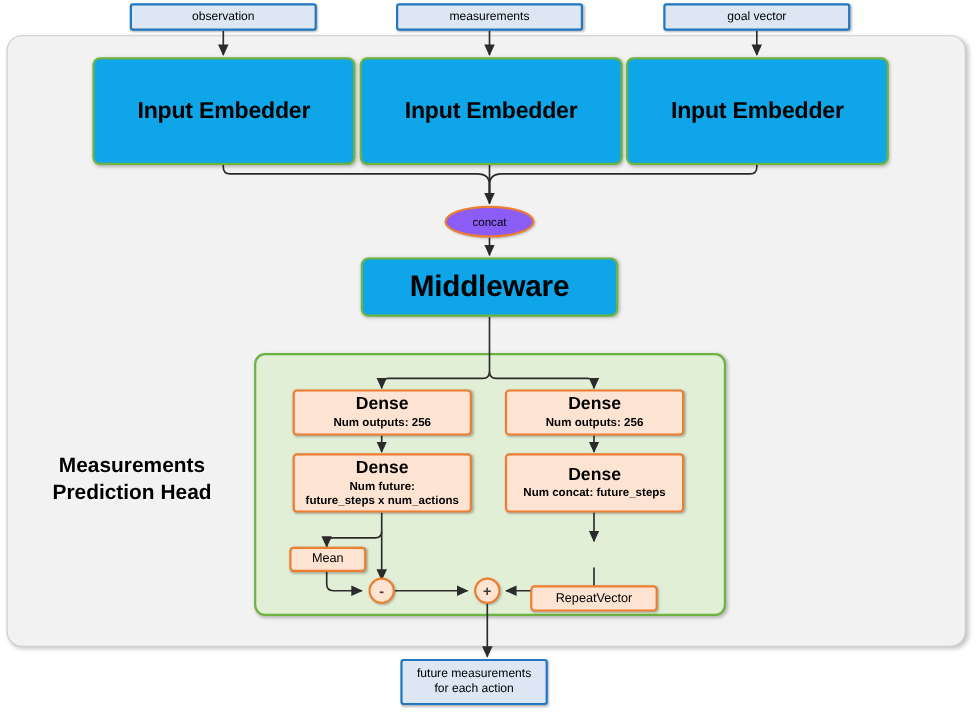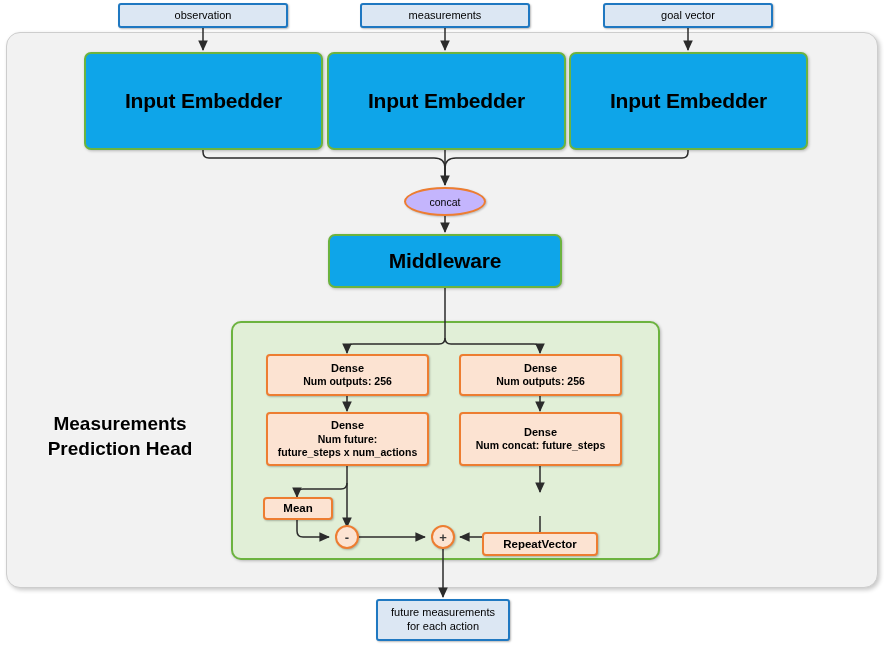--- a/index.html
+++ b/index.html
@@ -64,21 +64,21 @@
     border-radius: 7px;
     color: #000000;
     box-shadow: 1px 1px 3px rgba(0,0,0,0.25);
   }
   .embedder-label {
     font-size: 21px;
     font-weight: bold;
     letter-spacing: -0.2px;
   }
   .middleware-label {
-    font-size: 21px;
+    font-size: 27px;
     font-weight: bold;
     letter-spacing: -0.2px;
   }
 
   
   .head-container {
     position: absolute;
     box-sizing: border-box;
     background: #e1efd7;
     border: 2px solid #6cb33f;
@@ -99,36 +99,36 @@
   .op-box {
     background: #fce3d2;
     border: 2px solid #ed7d31;
     border-radius: 4px;
     color: #000000;
     font-size: 10.5px;
     box-shadow: 1px 1px 2px rgba(0,0,0,0.25);
   }
   .op-title {
     font-weight: bold;
-    font-size: 11px;
+    font-size: 16px;
   }
   .op-sub {
     font-weight: bold;
     font-size: 10.5px;
   }
   .op-single {
-    font-weight: bold;
+    font-weight: normal;
     font-size: 11.5px;
   }
 
   
   .ellipse-node {
     position: absolute;
     box-sizing: border-box;
-    background: #c4b5fd;
+    background: #8b5cf6;
     border: 2px solid #ed7d31;
     border-radius: 50%;
     display: flex;
     align-items: center;
     justify-content: center;
     font-size: 10.5px;
     color: #000000;
     box-shadow: 1px 1px 2px rgba(0,0,0,0.22);
   }
 
@@ -266,18 +266,18 @@
   </div>
 
   <div class="circ-op" style="left:335px; top:525px;">
     <span>-</span>
   </div>
 
   <div class="circ-op" style="left:431px; top:525px;">
     <span>+</span>
   </div>
 
-  <div class="node io-box" style="left:376px; top:599px; width:134px; height:42px;">
+  <div class="node io-box" style="left:364px; top:599px; width:134px; height:42px;">
     <span>future measurements</span>
     <span>for each action</span>
   </div>
 
 </div>
 
 </body></html>

